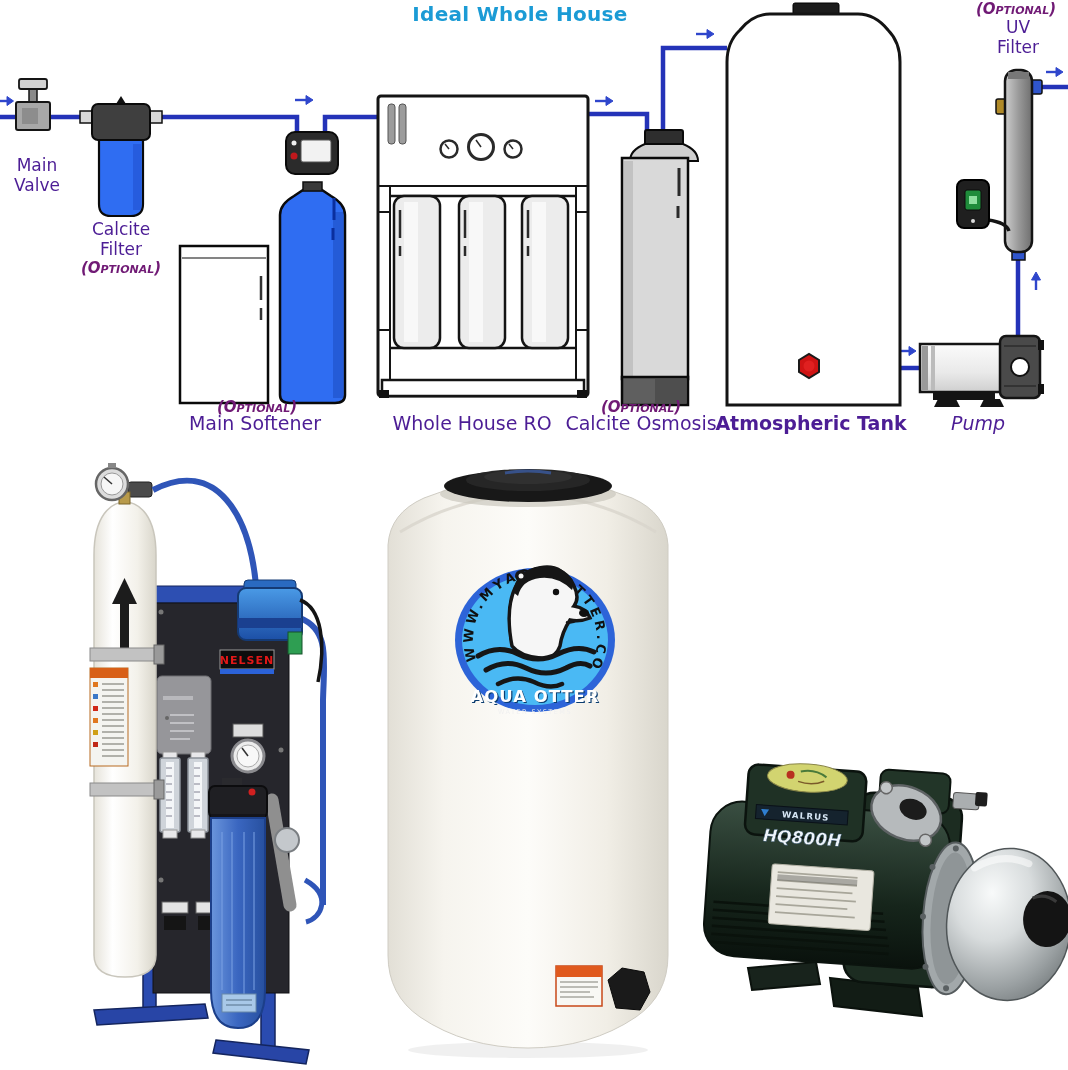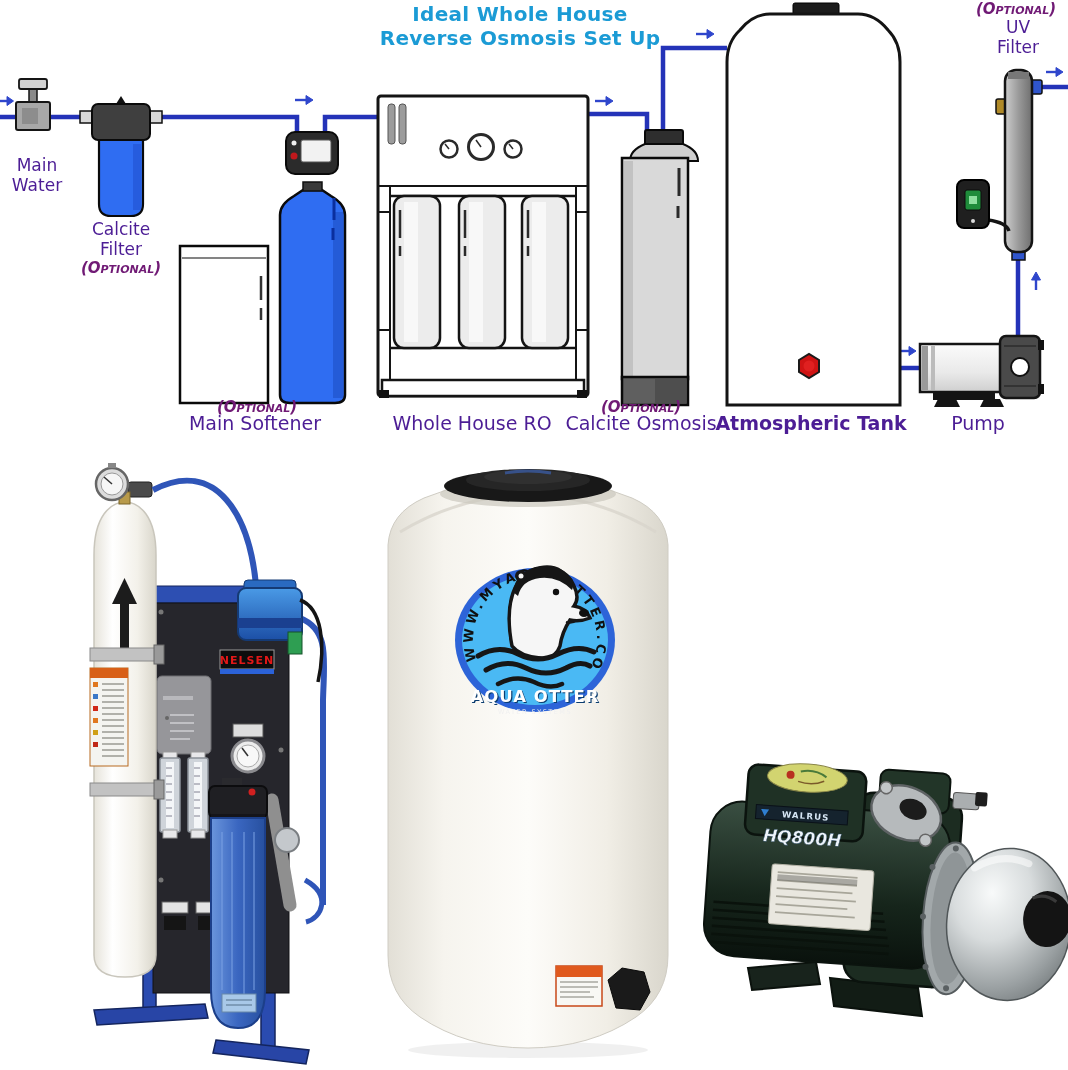--- a/index.html
+++ b/index.html
@@ -194,45 +194,44 @@
         <rect x="957" y="180" width="32" height="48" rx="7" fill="#1f1f1f" stroke="#000" stroke-width="2"></rect>
         <rect x="965" y="190" width="16" height="20" rx="2" fill="#1f8c3b" stroke="#0c0c0c"></rect>
         <rect x="969" y="196" width="8" height="8" fill="#8fe0a0"></rect>
         <circle cx="973" cy="221" r="2" fill="#ddd"></circle>
       </g>
     </g>
   </svg>
 
   <div class="title">
     <div>Ideal Whole House</div>
-    <div>Reverse Osmosis Set Up</div>
   </div>
 
   <div class="lbl" style="left:37px;top:136px;margin-top:19px;">
     <div>Main</div>
-    <div>Water</div>
+    <div>Valve</div>
   </div>
 
   <div class="lbl" style="left:121px;top:219px;">
     <div>Calcite</div>
     <div>Filter</div>
   </div>
   <div class="opt" style="left:121px;top:260px;">(Optional)</div>
 
   <div class="opt" style="left:257px;top:399px;">(Optional)</div>
   <div class="lbl big" style="left:255px;top:413px;">Main Softener</div>
 
   <div class="lbl big" style="left:472px;top:413px;">Whole House RO</div>
 
   <div class="opt" style="left:641px;top:399px;">(Optional)</div>
   <div class="lbl big" style="left:641px;top:413px;">Calcite Osmosis</div>
 
   <div class="lbl big" style="left:811px;top:413px;font-weight:bold;">Atmospheric Tank</div>
 
-  <div class="lbl big" style="left:978px;top:413px;">Pump</div>
+  <div class="lbl big" style="left:978px;top:413px;font-style:italic;">Pump</div>
 
   <div class="opt" style="left:1016px;top:1px;">(Optional)</div>
   <div class="lbl" style="left:1018px;top:17px;">
     <div>UV</div>
     <div>Filter</div>
   </div>
 
   <svg id="products-svg" width="1068" height="620" viewBox="0 0 1068 620">
     <defs>
       <linearGradient id="vesselGrad" x1="0" y1="0" x2="1" y2="0">

